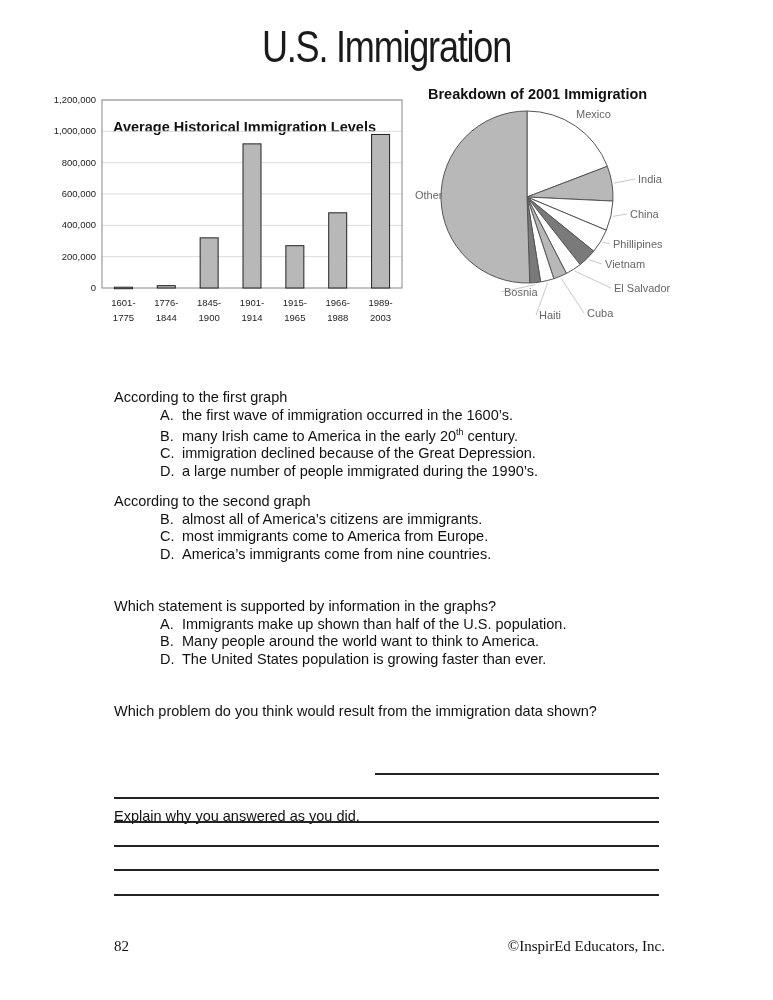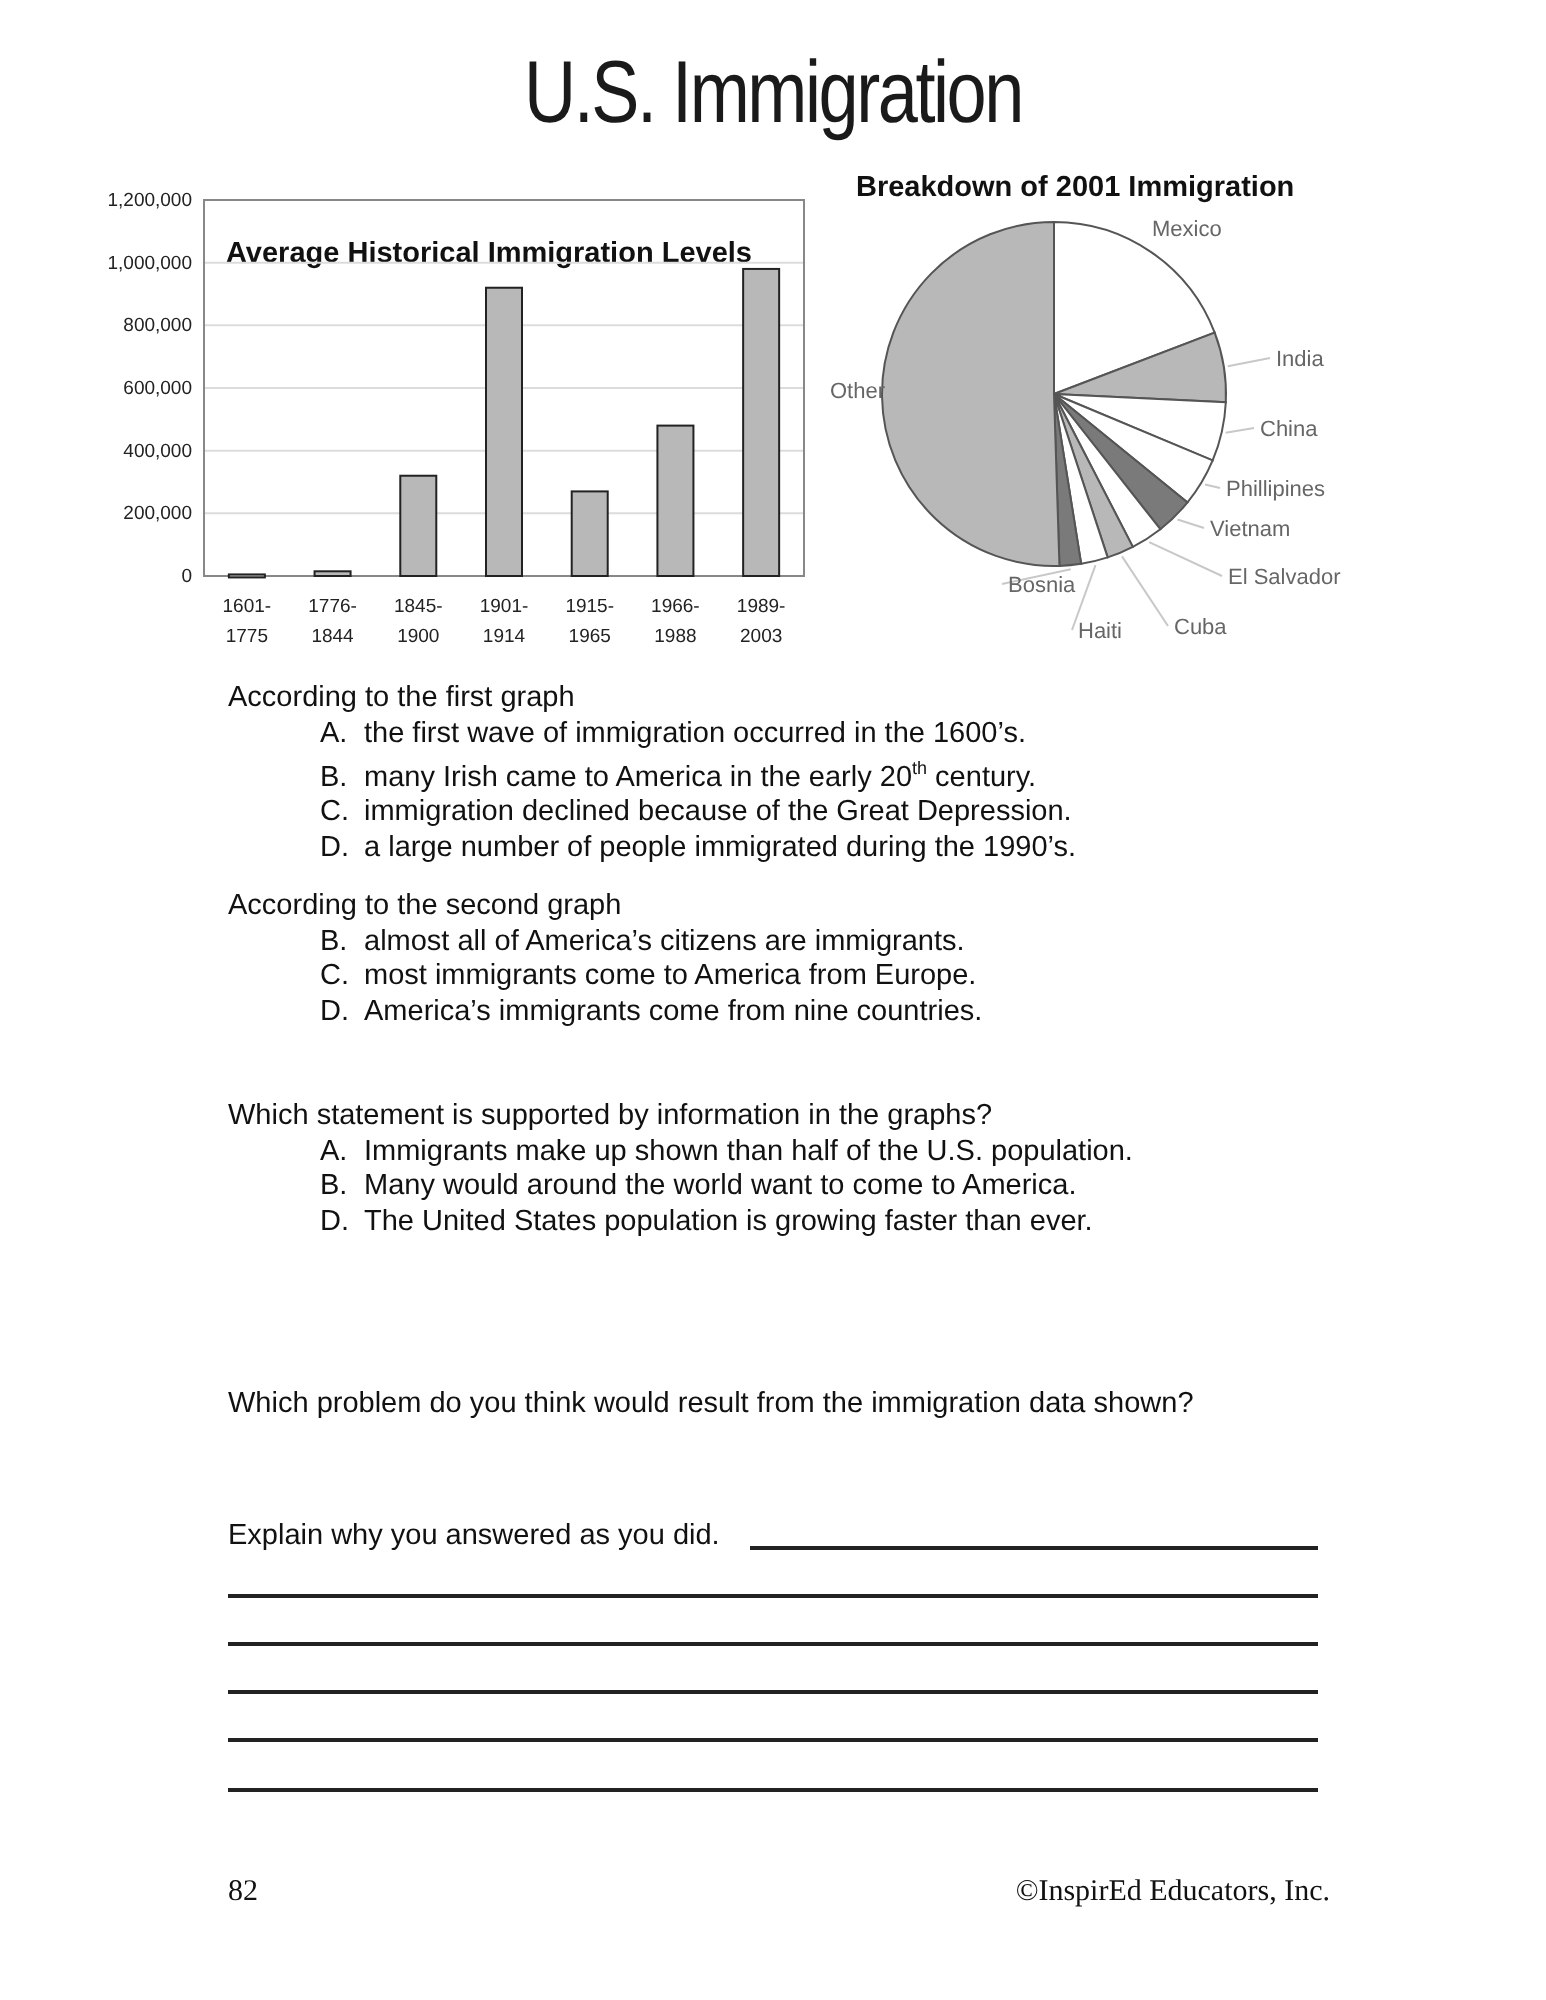--- a/index.html
+++ b/index.html
@@ -1,21 +1,21 @@
 <!DOCTYPE html>
 <html><head>
 <meta charset="utf-8">
 <style>
   html,body{margin:0;padding:0;background:#fff;}
   body{width:773px;height:1000px;position:relative;overflow:hidden;font-family:"Liberation Sans",sans-serif;color:#111;}
   .abs{position:absolute;}
   #title{left:0;width:773px;top:22px;text-align:center;font-size:44px;letter-spacing:-1.5px;transform:scaleX(0.82);transform-origin:center;color:#1a1a1a;}
   .chart-title{font-weight:bold;font-size:14.5px;white-space:nowrap;}
   svg text{font-family:"Liberation Sans",sans-serif;}
-  .q{left:114px;font-size:14.5px;line-height:17.5px;}
+  .q{left:114px;font-size:14.5px;line-height:17.5px;margin-top:48px;}
   .q .stem{margin:0;}
   .q ol{list-style:none;margin:0;padding:0 0 0 46px;}
   .q li{margin:0;}
   .q li .let{display:inline-block;width:22px;}
   .rule{left:114px;width:545px;border-top:2px solid #222;height:0;}
   .footer{font-family:"Liberation Serif",serif;font-size:15px;}
 </style>
 </head>
 <body>
 
@@ -108,26 +108,26 @@
     <li><span class="let">B.</span><span>almost all of America’s citizens are immigrants.</span></li>
     <li><span class="let">C.</span><span>most immigrants come to America from Europe.</span></li>
     <li><span class="let">D.</span><span>America’s immigrants come from nine countries.</span></li>
   </ol>
 </div>
 
 <div class="abs q" style="top:550px;">
   <p class="stem">Which statement is supported by information in the graphs?</p>
   <ol>
     <li><span class="let">A.</span><span>Immigrants make up shown than half of the U.S. population.</span></li>
-    <li><span class="let">B.</span><span>Many would around the world want to come to America.</span></li>
+    <li><span class="let">B.</span><span>Many people around the world want to think to America.</span></li>
     <li><span class="let">D.</span><span>The United States population is growing faster than ever.</span></li>
   </ol>
 </div>
 
-<div class="abs q" style="top:694px;">
+<div class="abs q" style="top:655px;">
   <p class="stem">Which problem do you think would result from the immigration data shown?</p>
 </div>
 
 <div class="abs q" style="top:760px;">Explain why you answered as you did.</div>
 <div class="abs rule" style="left:375px;width:284px;top:773px;"></div>
 <div class="abs rule" style="top:797px;"></div>
 <div class="abs rule" style="top:821px;"></div>
 <div class="abs rule" style="top:845px;"></div>
 <div class="abs rule" style="top:869px;"></div>
 <div class="abs rule" style="top:894px;"></div>

